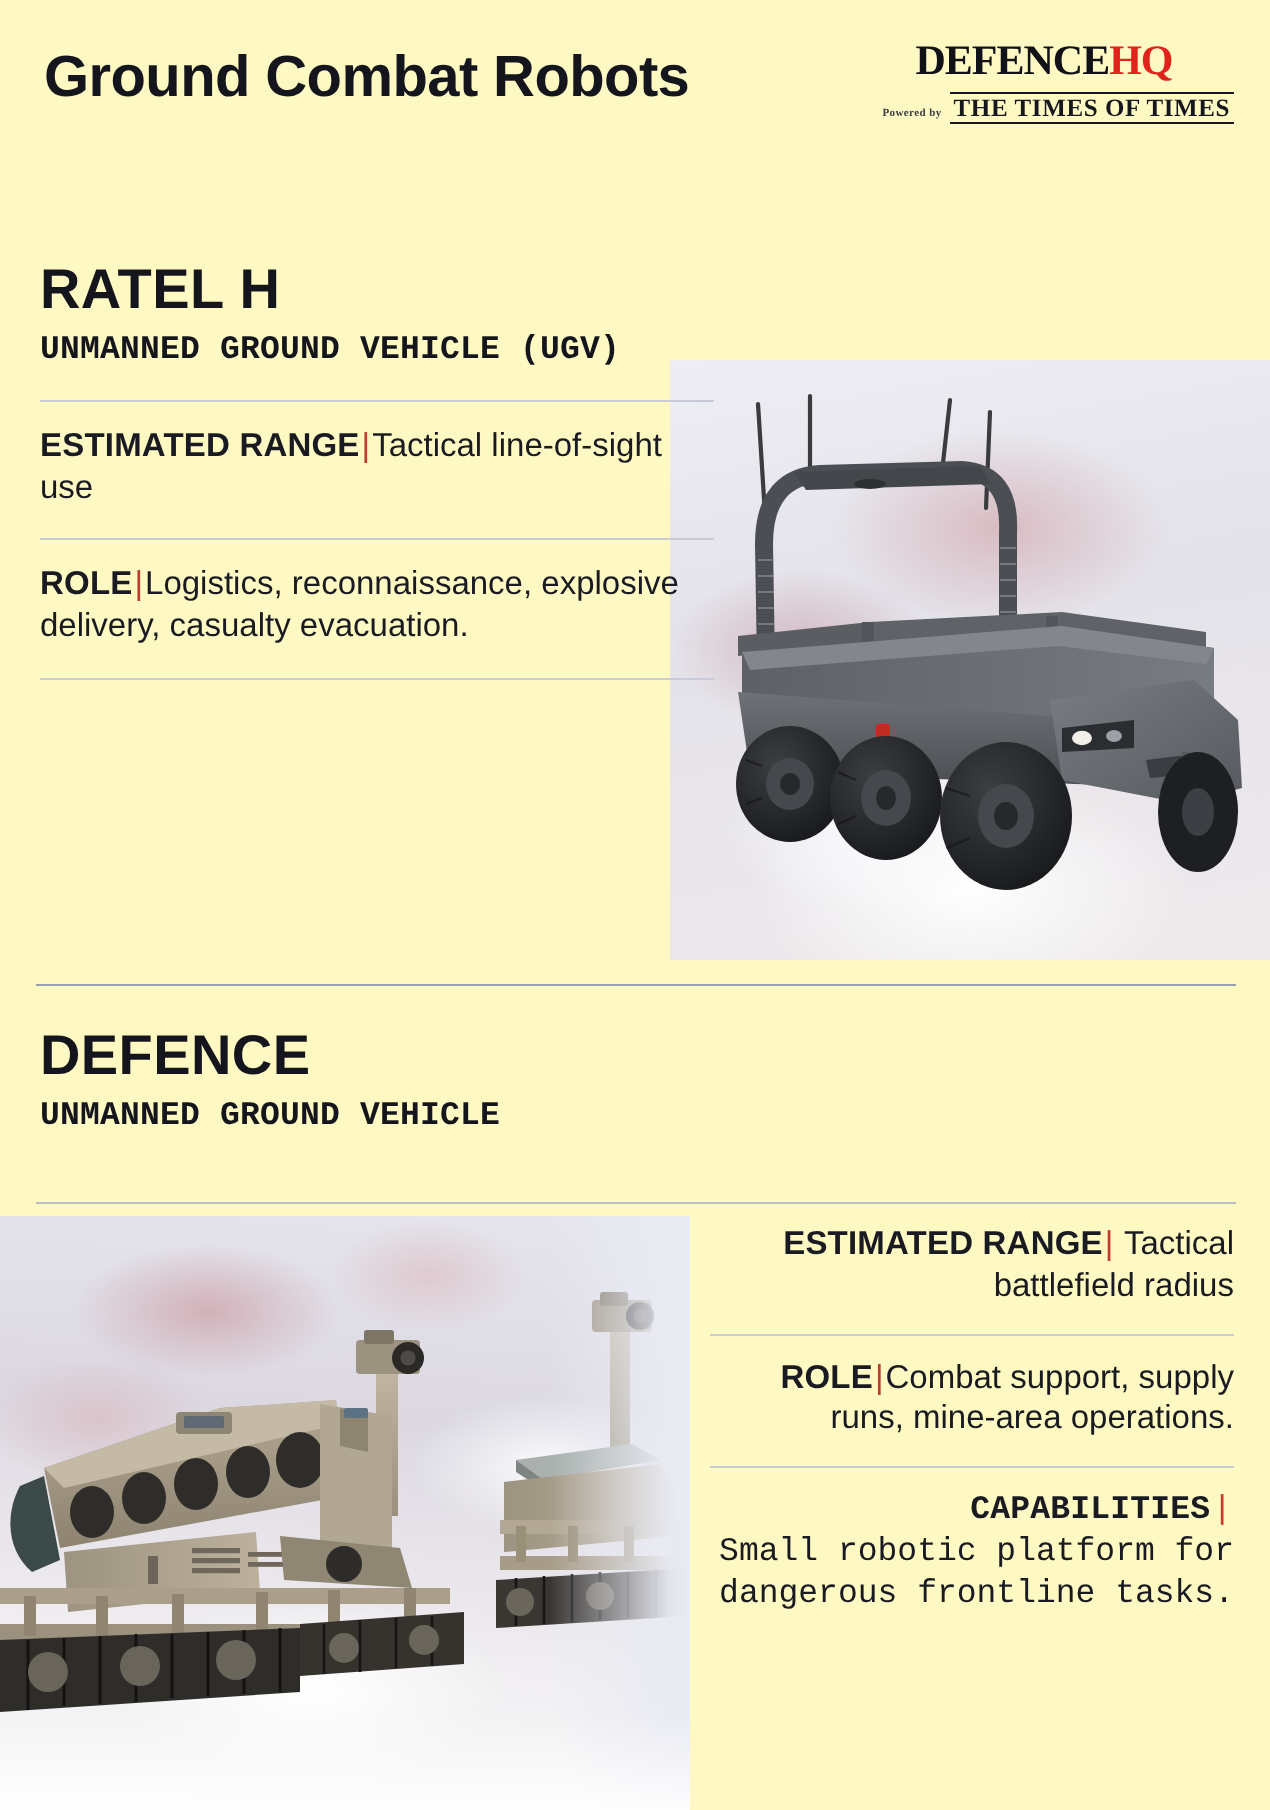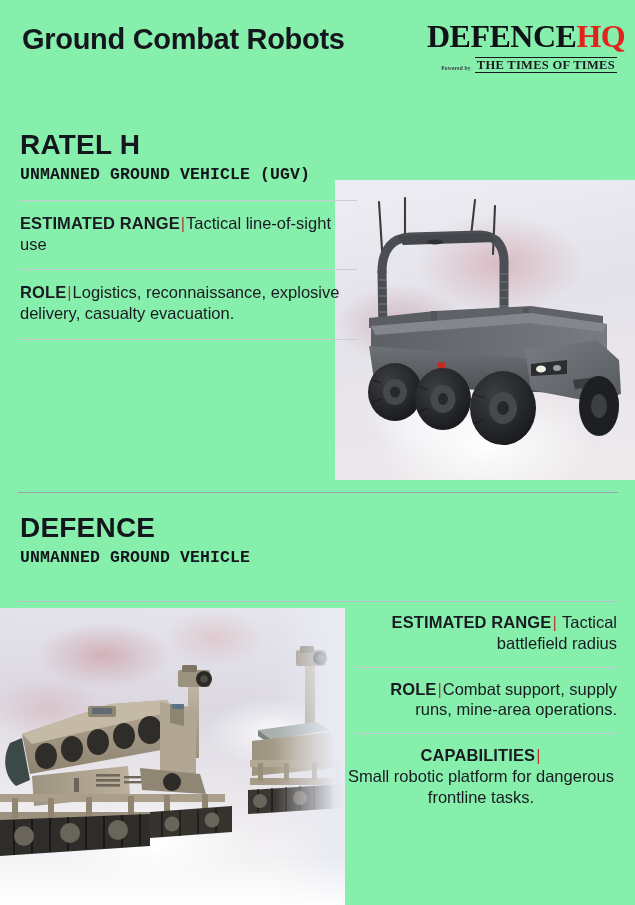--- a/index.html
+++ b/index.html
@@ -14,21 +14,21 @@
     font-family: "Liberation Sans", sans-serif;
     background: #e9ebf3;
     position: relative;
     color: #12131a;
   }
 
   .page {
     position: relative;
     width: 635px;
     height: 905px;
-    background: #86efac;
+    background: #fef9c3;
     overflow: hidden;
   }
 
   
   .header {
     position: absolute;
     top: 0; left: 0;
     width: 635px;
     height: 118px;
   }
@@ -47,21 +47,21 @@
 
   .brand {
     position: absolute;
     right: 18px;
     top: 20px;
     width: 190px;
     text-align: center;
   }
   .brand-top {
     font-family: "Liberation Serif", serif;
-    font-size: 32px;
+    font-size: 21px;
     font-weight: 700;
     letter-spacing: -0.5px;
     line-height: 1;
     white-space: nowrap;
   }
   .brand-defence { color: #111218; }
   .brand-hq { color: #e0241b; }
   .brand-bottom {
     margin-top: 5px;
     display: flex;
@@ -194,21 +194,21 @@
     position: absolute;
     right: 18px;
     top: 612px;
     width: 272px;
     z-index: 5;
   }
   .termit-rule { width: 262px; margin-left: auto; }
   .t-gap-a { height: 13px; }
   .t-gap-b { height: 11px; }
   .align-right { text-align: right; margin-left: 38px; }
-  .align-left { text-align: center; }
+  .align-left { text-align: right; font-family: Liberation Mono, monospace; }
 
   
   .sky-ratel {
     position: absolute;
     inset: 0;
     background:
       radial-gradient(ellipse 120px 70px at 55% 28%, rgba(214,180,186,0.85) 0%, rgba(214,180,186,0) 70%),
       radial-gradient(ellipse 90px 55px at 22% 48%, rgba(205,172,180,0.75) 0%, rgba(205,172,180,0) 72%),
       radial-gradient(ellipse 140px 80px at 72% 62%, rgba(236,230,232,0.95) 0%, rgba(236,230,232,0) 70%),
       radial-gradient(ellipse 110px 60px at 35% 78%, rgba(250,250,252,1) 0%, rgba(250,250,252,0) 72%),

